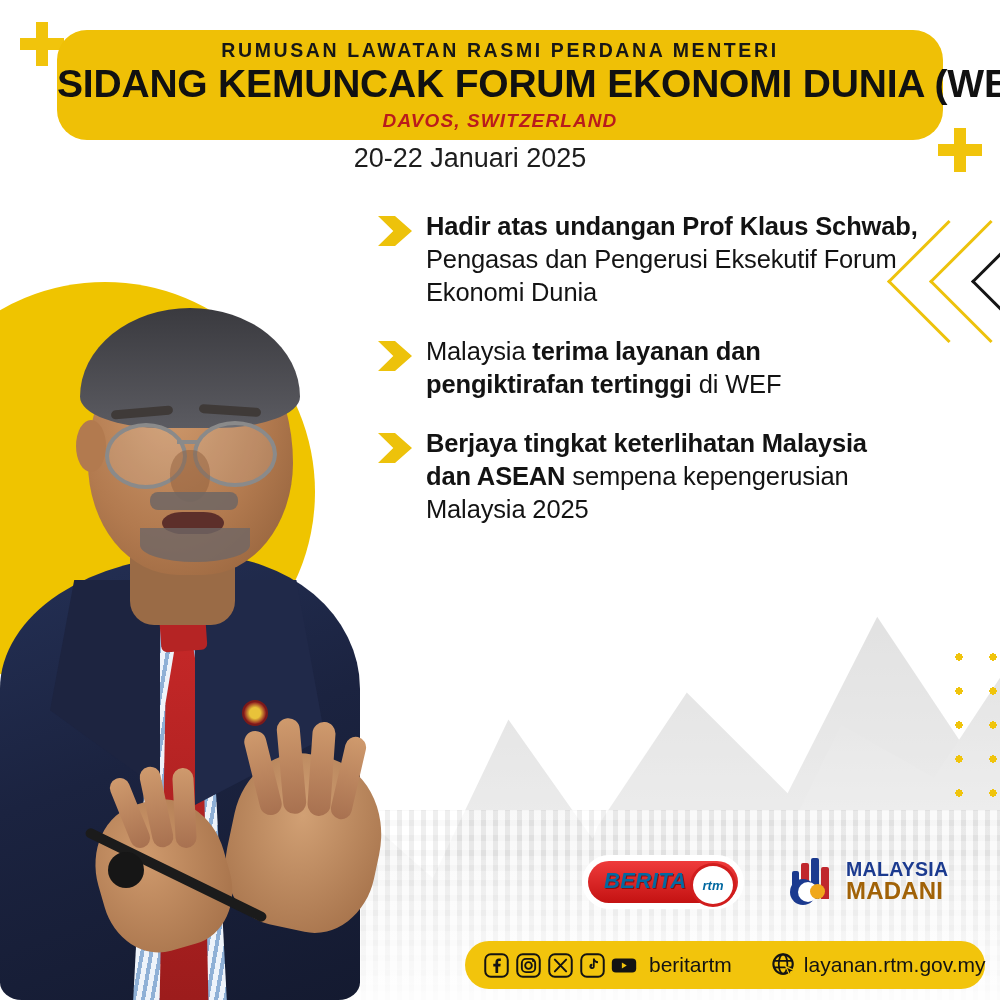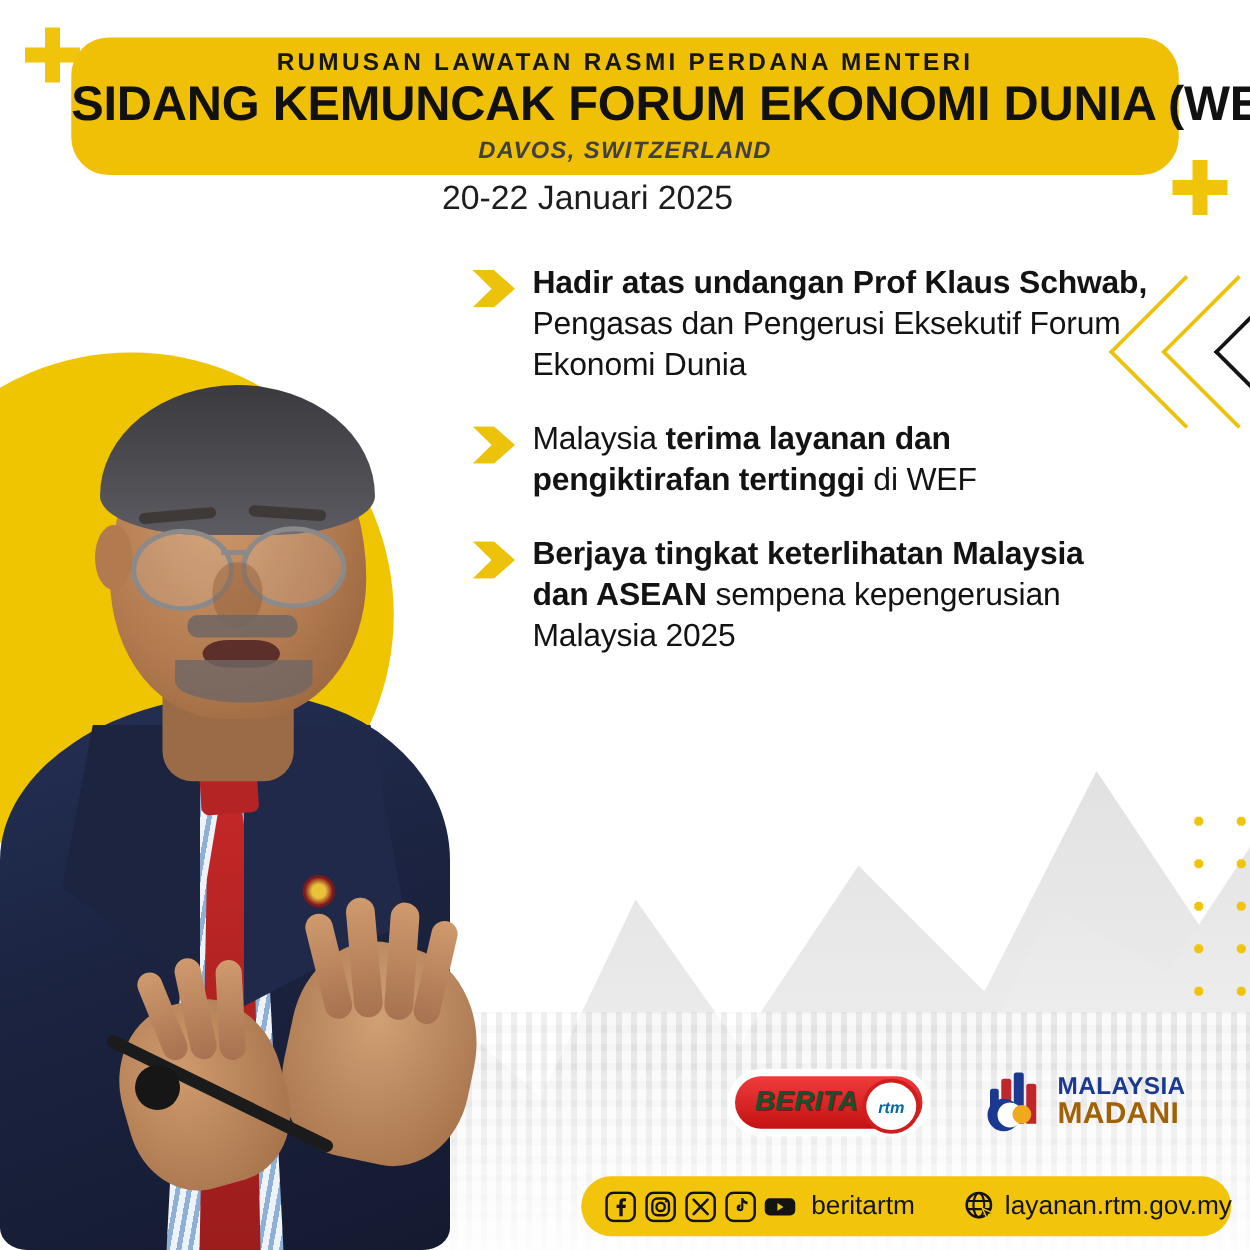--- a/index.html
+++ b/index.html
@@ -55,21 +55,21 @@
   .g1{left:140px;top:476px;width:20px;height:74px;transform:rotate(-22deg);}
   .g2{left:166px;top:466px;width:21px;height:82px;transform:rotate(-12deg);}
   .g3{left:194px;top:468px;width:21px;height:80px;transform:rotate(-3deg);}
   .p-mic{position:absolute;left:96px;top:570px;width:200px;height:10px;background:#1b1b1b;border-radius:6px;transform:rotate(26deg);}
   .p-mic-head{position:absolute;left:128px;top:552px;width:36px;height:36px;border-radius:50%;background:#161616;}
 
   
   .banner{position:absolute;left:57px;top:30px;width:886px;height:110px;background:#efc006;border-radius:30px;}
   .kicker{position:absolute;top:9px;left:0;right:0;text-align:center;font-size:19.5px;font-weight:700;letter-spacing:2.6px;color:#171717;}
   .headline{position:absolute;top:32px;left:0;right:0;text-align:center;font-size:39px;font-weight:800;letter-spacing:-.2px;color:#111;white-space:nowrap;}
-  .subline{position:absolute;top:80px;left:0;right:0;text-align:center;font-size:19px;font-weight:700;font-style:italic;letter-spacing:1.1px;color:#404040;}
+  .subline{position:absolute;top:80px;left:0;right:0;text-align:center;font-size:19px;font-weight:700;font-style:italic;letter-spacing:1.1px;color:#b91c1c;}
   .datetext{position:absolute;top:143px;left:0;width:1000px;text-align:center;font-size:27px;font-weight:500;color:#1d1d1d;}
   .datetext{left:30px;width:880px;}
 
   
   .plus{position:absolute;}
   .plus i{position:absolute;background:#f1c40c;display:block;}
   .plus .h{left:0;top:50%;width:100%;height:12px;transform:translateY(-50%);}
   .plus .v{top:0;left:50%;height:100%;width:12px;transform:translateX(-50%);}
   .plus-tl{left:20px;top:22px;width:44px;height:44px;}
   .plus-tr{left:938px;top:128px;width:44px;height:44px;}
@@ -96,21 +96,21 @@
   
   .source{position:absolute;left:622px;top:795px;width:300px;height:32px;background:#f0c40c;border-radius:16px;
     display:flex;align-items:center;justify-content:center;font-size:14.2px;color:#141414;letter-spacing:-.1px;}
   .source b{font-weight:800;}
 
   
   .berita{position:absolute;left:584px;top:857px;width:158px;height:50px;background:#ffffff;border-radius:25px;
     display:flex;align-items:center;box-shadow:0 0 0 2px #fff;}
   .berita-red{position:absolute;left:4px;top:4px;width:150px;height:42px;border-radius:21px;
     background:linear-gradient(180deg,#ef3b3b,#c41212);}
-  .berita-word{position:absolute;left:20px;top:11px;font-size:22px;font-weight:800;font-style:italic;color:#14532d;letter-spacing:.4px;
+  .berita-word{position:absolute;left:20px;top:11px;font-size:22px;font-weight:800;font-style:italic;color:#0369a1;letter-spacing:.4px;
     text-shadow:1px 1px 0 #8d0d0d;}
   .berita-ring{position:absolute;right:6px;top:6px;width:40px;height:38px;border-radius:50%;background:#fff;border:3px solid #d11d1d;
     display:flex;align-items:center;justify-content:center;}
   .rtm{font-size:13px;font-weight:800;font-style:italic;color:#0369a1;}
 
   .madani{position:absolute;left:786px;top:852px;width:162px;height:58px;display:flex;align-items:center;}
   .mad-mark{position:relative;width:52px;height:52px;flex:0 0 auto;}
   .mad-tower{position:absolute;background:#1b3a8f;border-radius:2px 2px 0 0;}
   .mt1{left:6px;top:16px;width:7px;height:28px;}
   .mt2{left:15px;top:8px;width:8px;height:36px;background:#c0272d;}

